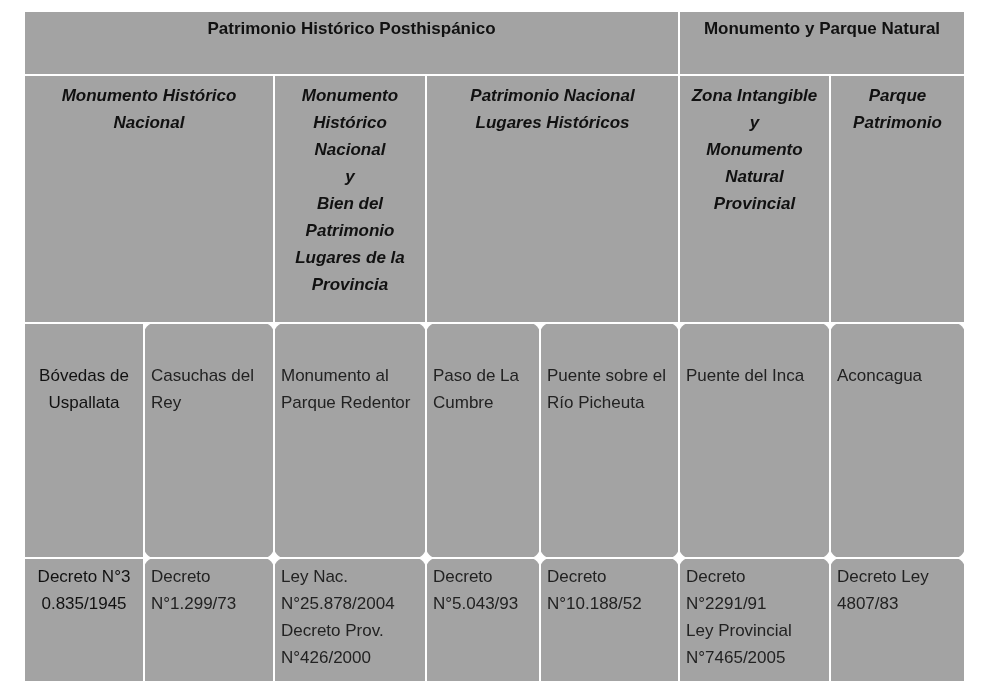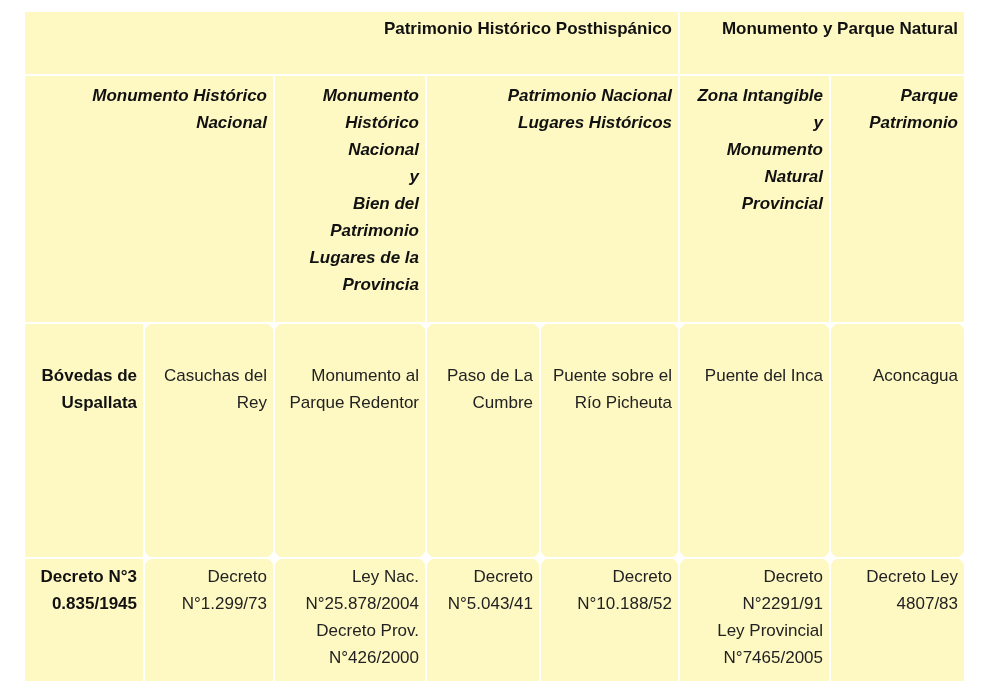--- a/index.html
+++ b/index.html
@@ -4,40 +4,39 @@
 <style>
   html, body { margin: 0; padding: 0; background: #ffffff; }
   body { width: 985px; height: 681px; position: relative; overflow: hidden;
          font-family: "Liberation Sans", sans-serif; color: #111; }
   table.heritage {
     position: absolute; left: 23px; top: 10px;
     width: 941px; height: 661px;
     border-collapse: collapse; table-layout: fixed;
   }
   table.heritage td {
-    background: #fef9c3;
+    background: #a3a3a3;
     border: 2px solid #ffffff;
     vertical-align: top;
     padding: 6px 6px 4px 6px;
     font-size: 17px;
     line-height: 27px;
-    text-align: right;
   }
   .hdr { font-weight: bold; text-align: center; }
   .top-hdr { font-size: 19px; line-height: 30px; padding-top: 3px !important; }
   .row1 td { height: 55px; }
   .row2 td { height: 236px; font-style: italic; }
   .row3 td { height: 191px; }
   .row4 td { height: 163px; }
   .row3 td { padding-top: 38px !important; }
   .row4 td { padding-top: 4px !important; }
   .para { display: block; }
   .gap { margin-top: 0; }
   .body-text { font-weight: normal; text-align: left; color: #222; border-radius: 11px; }
-  .bold-center { font-weight: bold; text-align: center; margin-top: 48px; }
+  .bold-center { font-weight: normal; text-align: center; margin-top: 48px; }
 </style>
 </head>
 <body>
 
 <table class="heritage">
   <colgroup>
     <col style="width:120px">
     <col style="width:130px">
     <col style="width:152px">
     <col style="width:114px">
@@ -95,21 +94,21 @@
     </td>
     <td class="body-text">
       <span class="para">Decreto N°1.299/73</span>
     </td>
     <td class="body-text">
       <span class="para">Ley Nac.</span>
       <span class="para gap">N°25.878/2004</span>
       <span class="para gap">Decreto Prov. N°426/2000</span>
     </td>
     <td class="body-text">
-      <span class="para">Decreto N°5.043/41</span>
+      <span class="para">Decreto N°5.043/93</span>
     </td>
     <td class="body-text">
       <span class="para">Decreto</span>
       <span class="para gap">N°10.188/52</span>
     </td>
     <td class="body-text">
       <span class="para">Decreto N°2291/91</span>
       <span class="para gap">Ley Provincial</span>
       <span class="para gap">N°7465/2005</span>
     </td>

